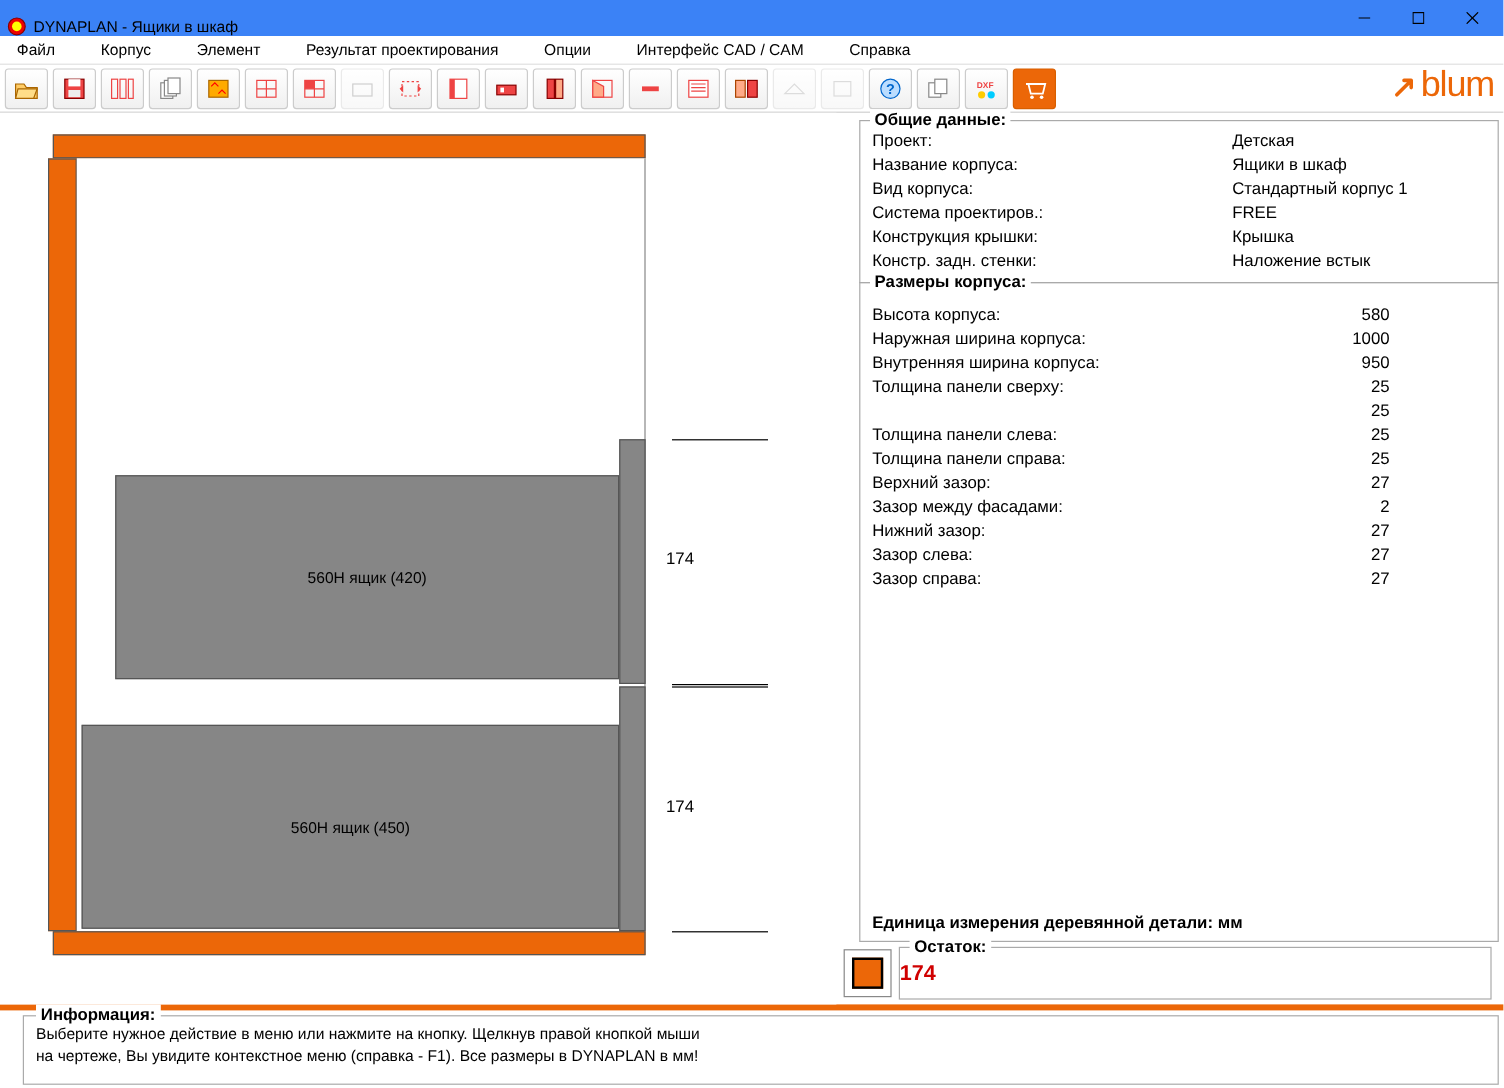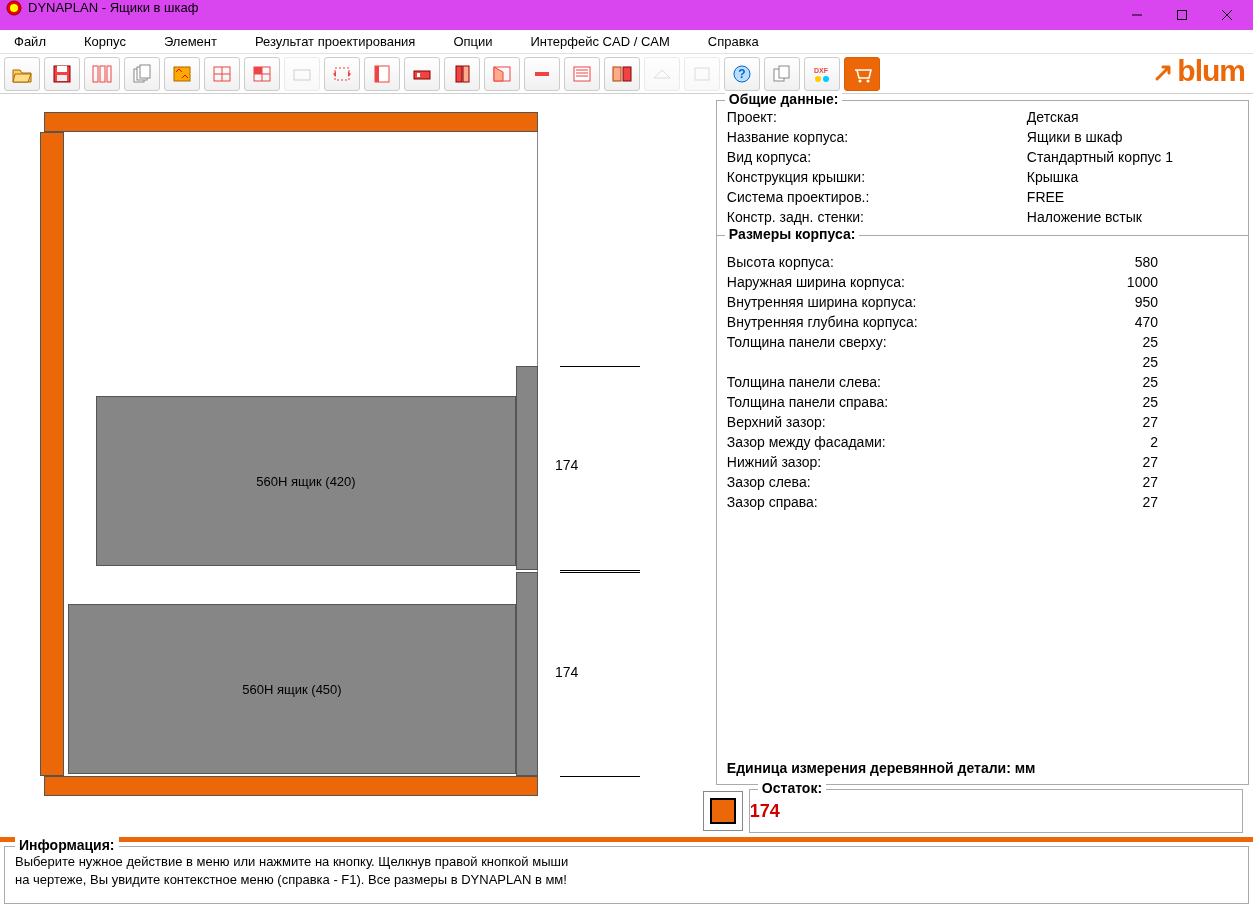--- a/index.html
+++ b/index.html
@@ -10,24 +10,24 @@
     background: #fff;
     color: #000;
     overflow: hidden;
     width: 1253px;
     height: 907px;
     position: relative;
   }
   
   .titlebar {
     display: flex;
-    align-items: flex-start;
+    align-items: flex-end;
     height: 30px;
     padding: 0 4px 0 6px;
-    background: #d946ef;
+    background: #3b82f6;
     font-size: 13px;
     border-bottom: 0;
   }
   .titlebar .appicon {
     width: 16px; height: 16px;
     margin-right: 6px;
     display: inline-block;
   }
   .titlebar .title { flex: 1; color: #000; }
   .winbtn {
@@ -70,21 +70,21 @@
     padding: 2px;
   }
   .tbtn.disabled { opacity: 0.4; cursor: default; }
   .tbtn.shop { background: #ec6708; border-color:#d85f00; }
   .brand {
     position: absolute;
     right: 8px;
     top: 0;
     font-family: Arial, sans-serif;
     font-size: 30px;
-    font-weight: 700;
+    font-weight: 400;
     color: #ec6708;
     letter-spacing: -1px;
     display: flex;
     align-items: center;
   }
   .brand svg { margin-right: -2px; }
   
   .main {
     display: flex;
     height: 743px;
@@ -217,21 +217,21 @@
     font-size:18px;
     font-weight:bold;
   }
   
   .orange-sep {
     background:#ec6708;
     height:5px;
   }
   .info-pane {
     border:1px solid #aaa;
-    margin:4px 4px 0 4px;
+    margin:4px 4px 0 19px;
     padding:6px 10px 4px 10px;
     position:relative;
     height:58px;
     font-size:14px;
   }
   .info-title {
     position:absolute;
     top:-10px; left:10px;
     background:#fff; padding:0 4px;
     font-weight:bold;
@@ -465,26 +465,26 @@
         </div>
       <div class="kv">
           <span class="k">Название корпуса:</span>
           <span class="v">Ящики в шкаф</span>
         </div>
       <div class="kv">
           <span class="k">Вид корпуса:</span>
           <span class="v">Стандартный корпус 1</span>
         </div>
       <div class="kv">
+          <span class="k">Система проектиров.:</span>
+          <span class="v">FREE</span>
+        </div>
+      <div class="kv">
           <span class="k">Конструкция крышки:</span>
           <span class="v">Крышка</span>
-        </div>
-      <div class="kv">
-          <span class="k">Система проектиров.:</span>
-          <span class="v">FREE</span>
         </div>
       <div class="kv">
           <span class="k">Констр. задн. стенки:</span>
           <span class="v">Наложение встык</span>
         </div>
     </div>
 
     <div class="panel sizes" style="flex:1; display:flex; flex-direction:column;">
       <span class="panel-title">Размеры корпуса:</span>
       <div style="height:10px;"></div>
@@ -493,24 +493,20 @@
             <span class="k">Высота корпуса:</span>
             <span class="vr">580</span>
           </div>
           <div class="kv">
             <span class="k">Наружная ширина корпуса:</span>
             <span class="vr">1000</span>
           </div>
           <div class="kv">
             <span class="k">Внутренняя ширина корпуса:</span>
             <span class="vr">950</span>
-          </div>
-          <div class="kv">
-            <span class="k">Внутренняя глубина корпуса:</span>
-            <span class="vr">470</span>
           </div>
           <div class="kv">
             <span class="k">Толщина панели сверху:</span>
             <span class="vr">25</span>
           </div>
           <div class="kv">
             <span class="vr">25</span>
           </div>
           <div class="kv">
             <span class="k">Толщина панели слева:</span>

